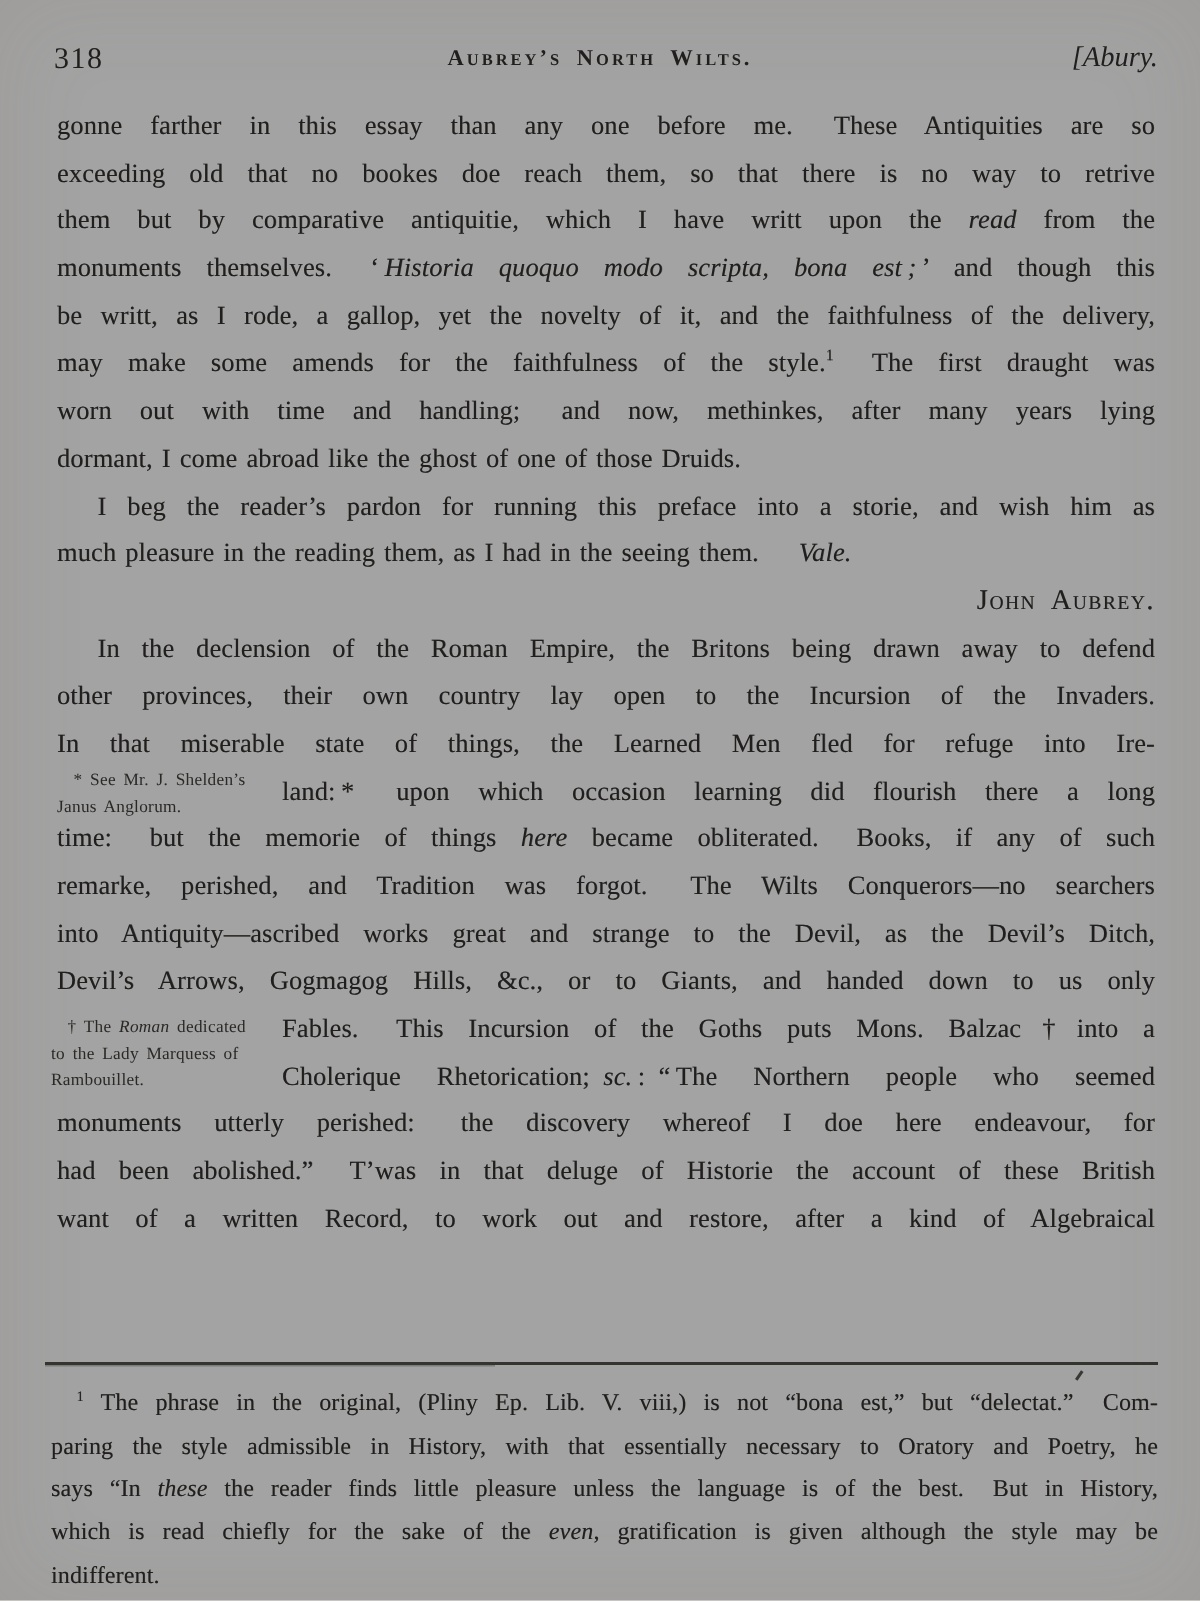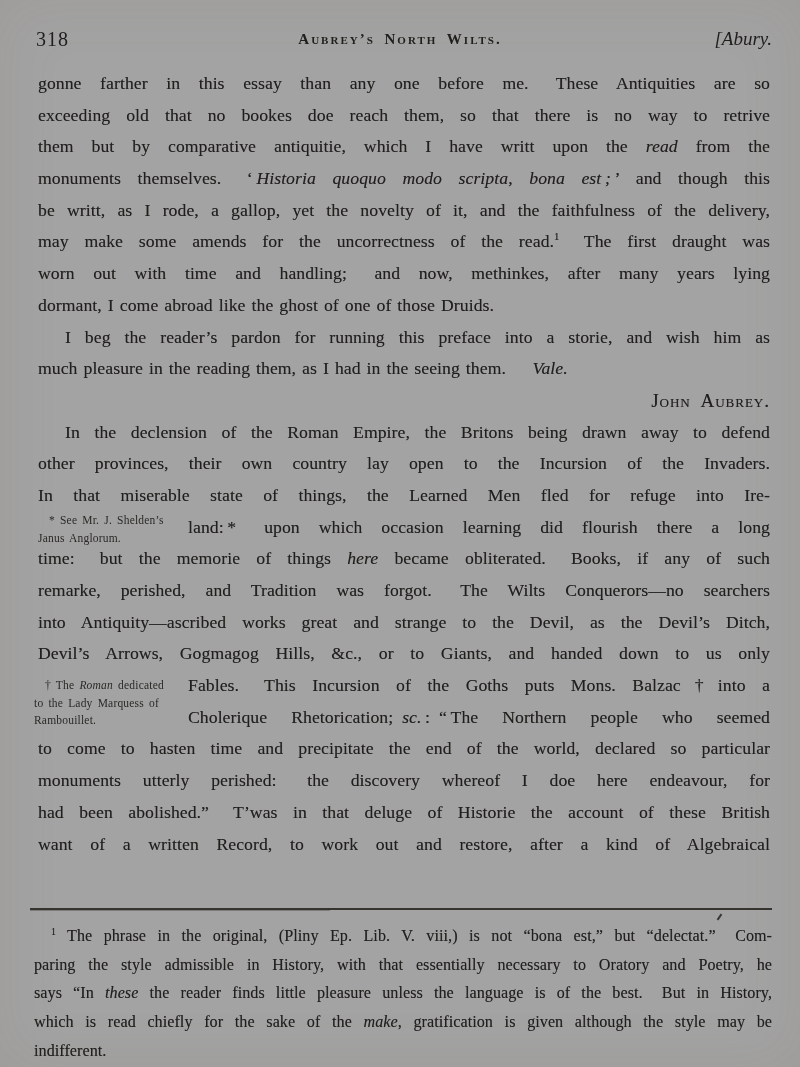--- a/index.html
+++ b/index.html
@@ -70,41 +70,40 @@
     <span class="section">[Abury.</span>
   </div>
 
   <div class="main">
     <div>
         <div class="line"><span>gonne farther in this essay than any one before me.  These Antiquities are so</span></div>
         <div class="line"><span>exceeding old that no bookes doe reach them, so that there is no way to retrive</span></div>
         <div class="line"><span>them but by comparative antiquitie, which I have writt upon the </span><span class="i">read</span><span> from the</span></div>
         <div class="line"><span>monuments themselves.  ‘ </span><span class="i">Historia quoquo modo scripta, bona est ;</span><span> ’ and though this</span></div>
         <div class="line"><span>be writt, as I rode, a gallop, yet the novelty of it, and the faithfulness of the delivery,</span></div>
-        <div class="line"><span>may make some amends for the uncorrectness of the read.</span><span class="sup">1</span><span>  The first draught was</span></div>
+        <div class="line"><span>may make some amends for the faithfulness of the style.</span><span class="sup">1</span><span>  The first draught was</span></div>
         <div class="line"><span>worn out with time and handling;  and now, methinkes, after many years lying</span></div>
         <div class="line last"><span>dormant, I come abroad like the ghost of one of those Druids.</span></div>
       </div>
     <div>
         <div class="line indent"><span>I beg the reader’s pardon for running this preface into a storie, and wish him as</span></div>
         <div class="line last"><span>much pleasure in the reading them, as I had in the seeing them.  </span><span class="i">Vale.</span></div>
       </div>
     <div class="signature">John Aubrey.</div>
     <div>
         <div class="line indent"><span>In the declension of the Roman Empire, the Britons being drawn away to defend</span></div>
         <div class="line"><span>other provinces, their own country lay open to the Incursion of the Invaders.</span></div>
         <div class="line"><span>In that miserable state of things, the Learned Men fled for refuge into Ire-</span></div>
         <div class="line offset"><span>land: *  upon which occasion learning did flourish there a long</span></div>
         <div class="line"><span>time:  but the memorie of things </span><span class="i">here</span><span> became obliterated.  Books, if any of such</span></div>
         <div class="line"><span>remarke, perished, and Tradition was forgot.  The Wilts Conquerors—no searchers</span></div>
         <div class="line"><span>into Antiquity—ascribed works great and strange to the Devil, as the Devil’s Ditch,</span></div>
         <div class="line"><span>Devil’s Arrows, Gogmagog Hills, &amp;c., or to Giants, and handed down to us only</span></div>
         <div class="line offset"><span>Fables.  This Incursion of the Goths puts Mons. Balzac † into a</span></div>
         <div class="line offset"><span>Cholerique Rhetorication; </span><span class="i">sc.</span><span> : “ The Northern people who seemed</span></div>
-        <div class="line"><span>to come to hasten time and precipitate the end of the world, declared so particular</span></div>
         <div class="line"><span>monuments utterly perished:  the discovery whereof I doe here endeavour, for</span></div>
         <div class="line"><span>had been abolished.”  T’was in that deluge of Historie the account of these British</span></div>
         <div class="line"><span>want of a written Record, to work out and restore, after a kind of Algebraical</span></div>
       </div>
   </div>
 
   <div class="mnote note1">
       <div class="line nindent"><span>* See Mr. J. Shelden’s</span></div>
       <div class="line"><span>Janus Anglorum.</span></div>
     </div>
@@ -114,17 +113,17 @@
       <div class="line"><span>Rambouillet.</span></div>
     </div>
 
   <div class="rule"></div>
   <div class="tick"></div>
 
   <div class="footnote">
       <div class="line indent-sm"><span class="sup">1</span><span> The phrase in the original, (Pliny Ep. Lib. V. viii,) is not “bona est,” but “delectat.”  Com-</span></div>
       <div class="line"><span>paring the style admissible in History, with that essentially necessary to Oratory and Poetry, he</span></div>
       <div class="line"><span>says “In </span><span class="i">these</span><span> the reader finds little pleasure unless the language is of the best.  But in History,</span></div>
-      <div class="line"><span>which is read chiefly for the sake of the </span><span class="i">make</span><span>, gratification is given although the style may be</span></div>
+      <div class="line"><span>which is read chiefly for the sake of the </span><span class="i">even</span><span>, gratification is given although the style may be</span></div>
       <div class="line last"><span>indifferent.</span></div>
     </div>
 
 </div>
 
 </body></html>

